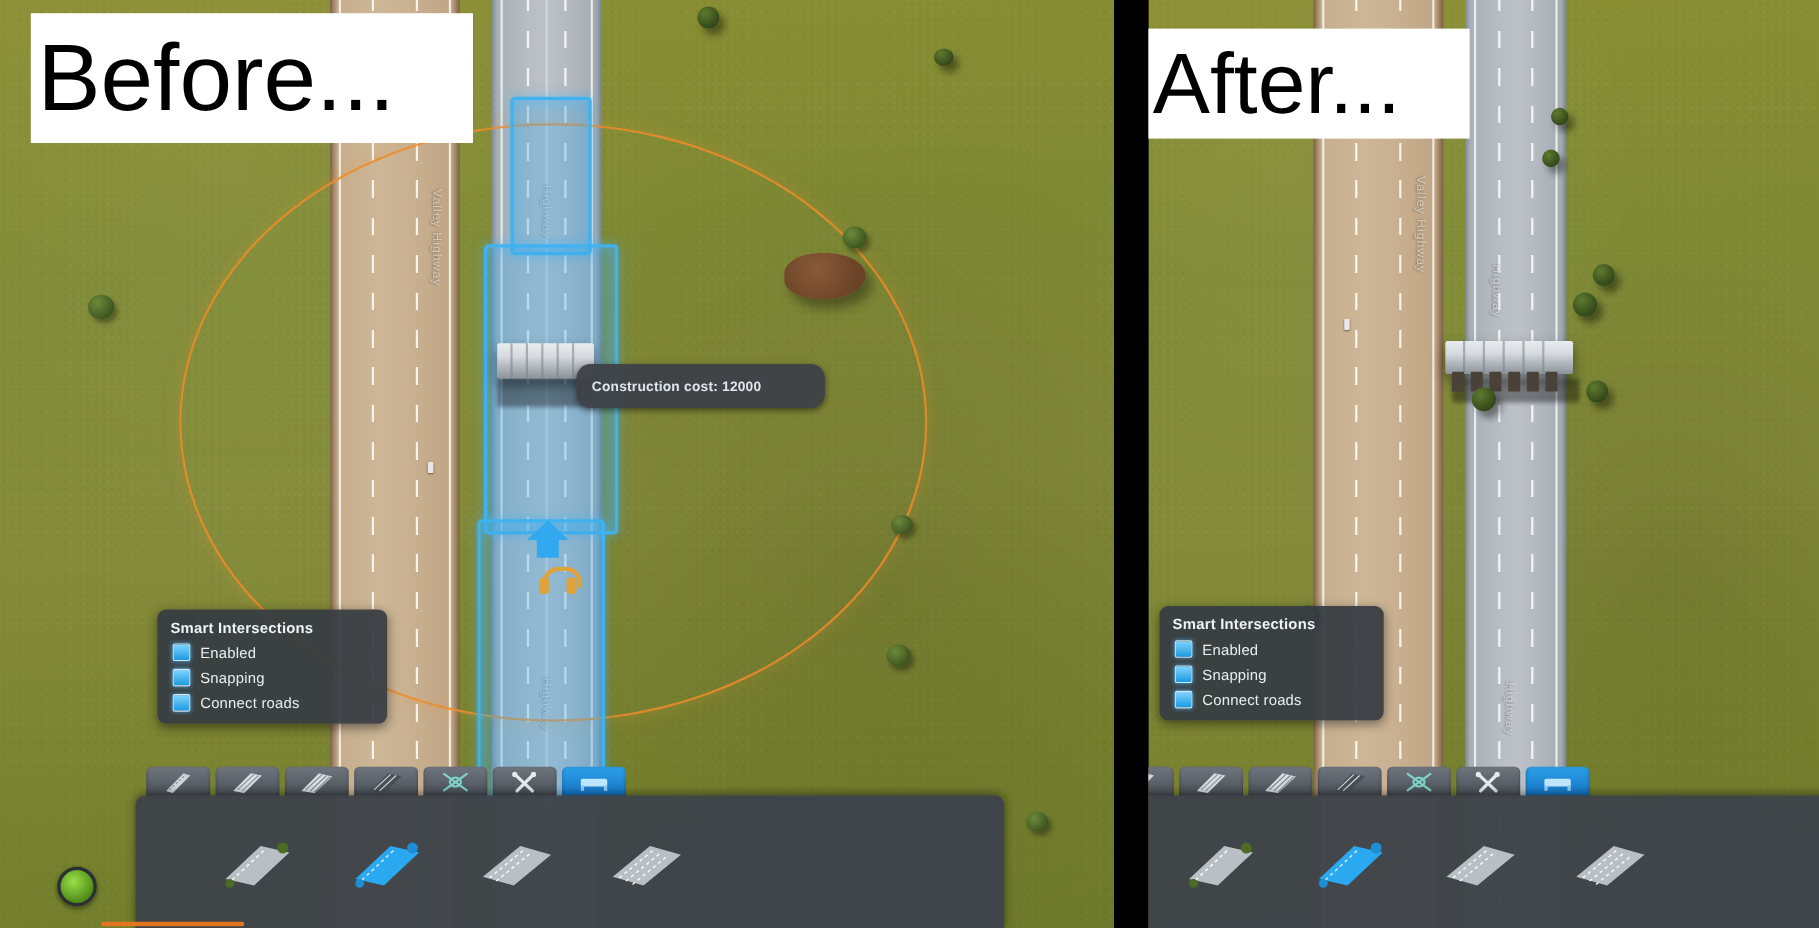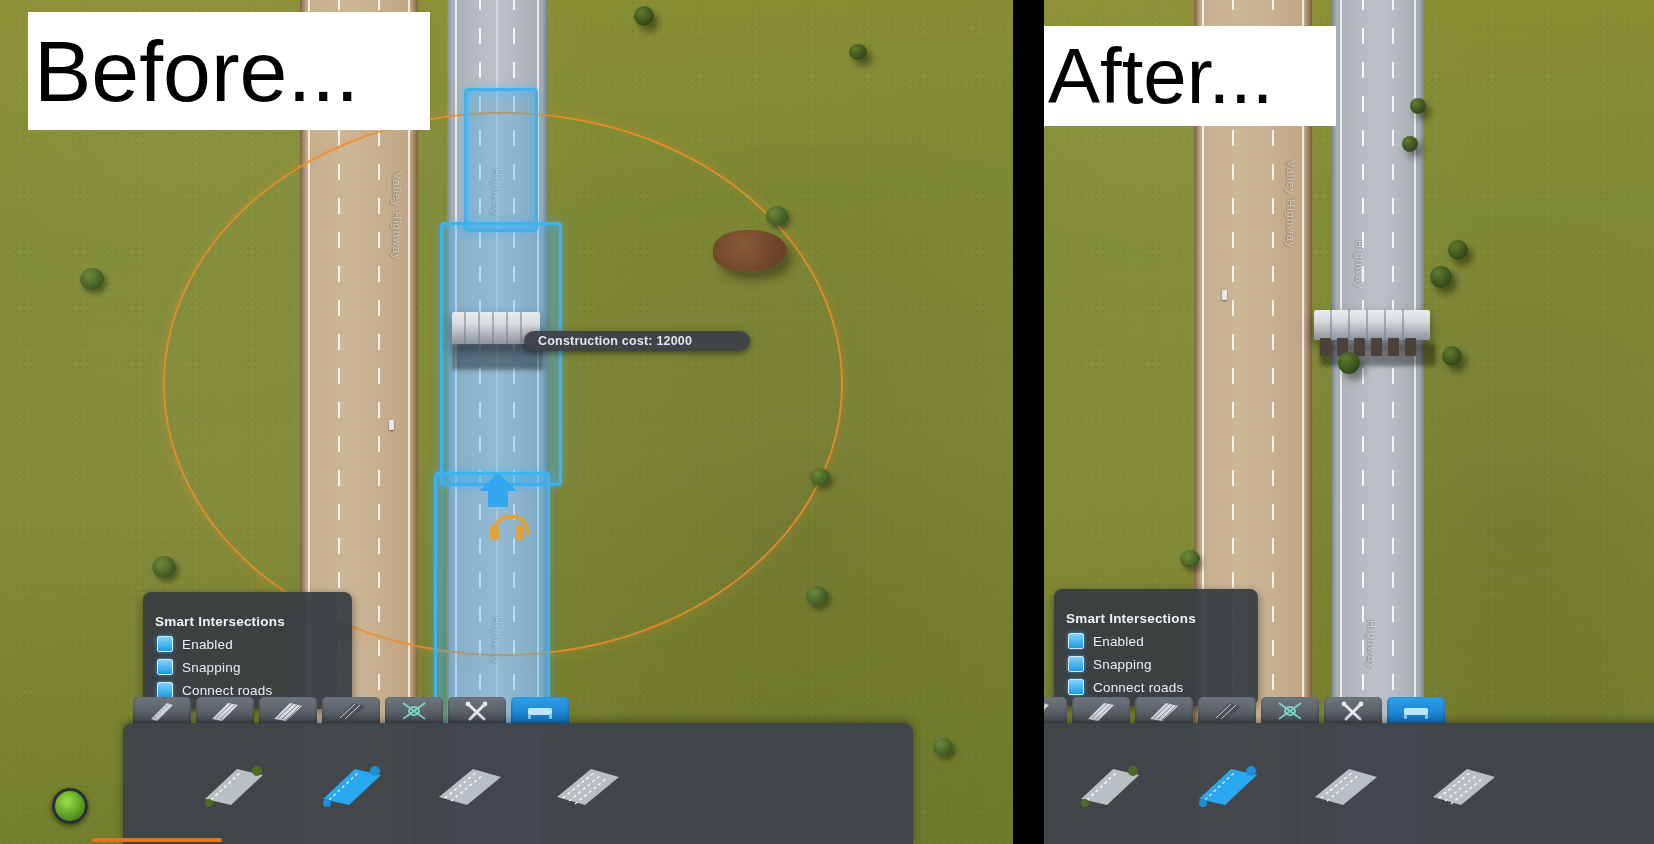--- a/index.html
+++ b/index.html
@@ -80,25 +80,25 @@
 
   
   .caption{position:absolute;background:#fff;color:#000;display:flex;align-items:center;
            font-weight:400;line-height:1;}
   #cap-before{left:28px;top:12px;width:396px;height:118px;font-size:86px;padding-left:6px;}
   #cap-after{left:1044px;top:26px;width:288px;height:100px;font-size:78px;padding-left:4px;}
 
   
   .tooltip{position:absolute;background:rgba(62,66,72,.96);border-radius:13px;color:#dfe6ec;
            font-size:12.5px;font-weight:bold;display:flex;align-items:center;padding:0 14px;
-           height:20px;box-shadow:0 2px 6px rgba(0,0,0,.5);letter-spacing:.2px;}
+           height:40px;box-shadow:0 2px 6px rgba(0,0,0,.5);letter-spacing:.2px;}
 
   
   .modpanel{position:absolute;background:rgba(54,59,66,.93);border-radius:8px;
-            padding:22px 14px 11px 12px;box-shadow:0 3px 10px rgba(0,0,0,.45);margin-top:38px;}
+            padding:9px 14px 11px 12px;box-shadow:0 3px 10px rgba(0,0,0,.45);}
   .modpanel .title{color:#eef3f7;font-size:13.5px;font-weight:bold;margin-bottom:7px;letter-spacing:.2px;}
   .modrow{display:flex;align-items:center;gap:9px;margin:7px 0 0 2px;}
   .cb{width:14px;height:14px;border-radius:2px;flex:0 0 auto;
       background:linear-gradient(180deg,#7fd4ff,#1c9ae0);
       border:1px solid #cfe9fb;box-shadow:0 0 4px rgba(70,180,255,.7);}
   .modrow span{color:#e9eef3;font-size:13.5px;font-weight:normal;letter-spacing:.2px;}
 
   
   .tabbar{position:absolute;display:flex;gap:5px;}
   .tab{width:58px;height:28px;border-radius:5px 5px 0 0;

